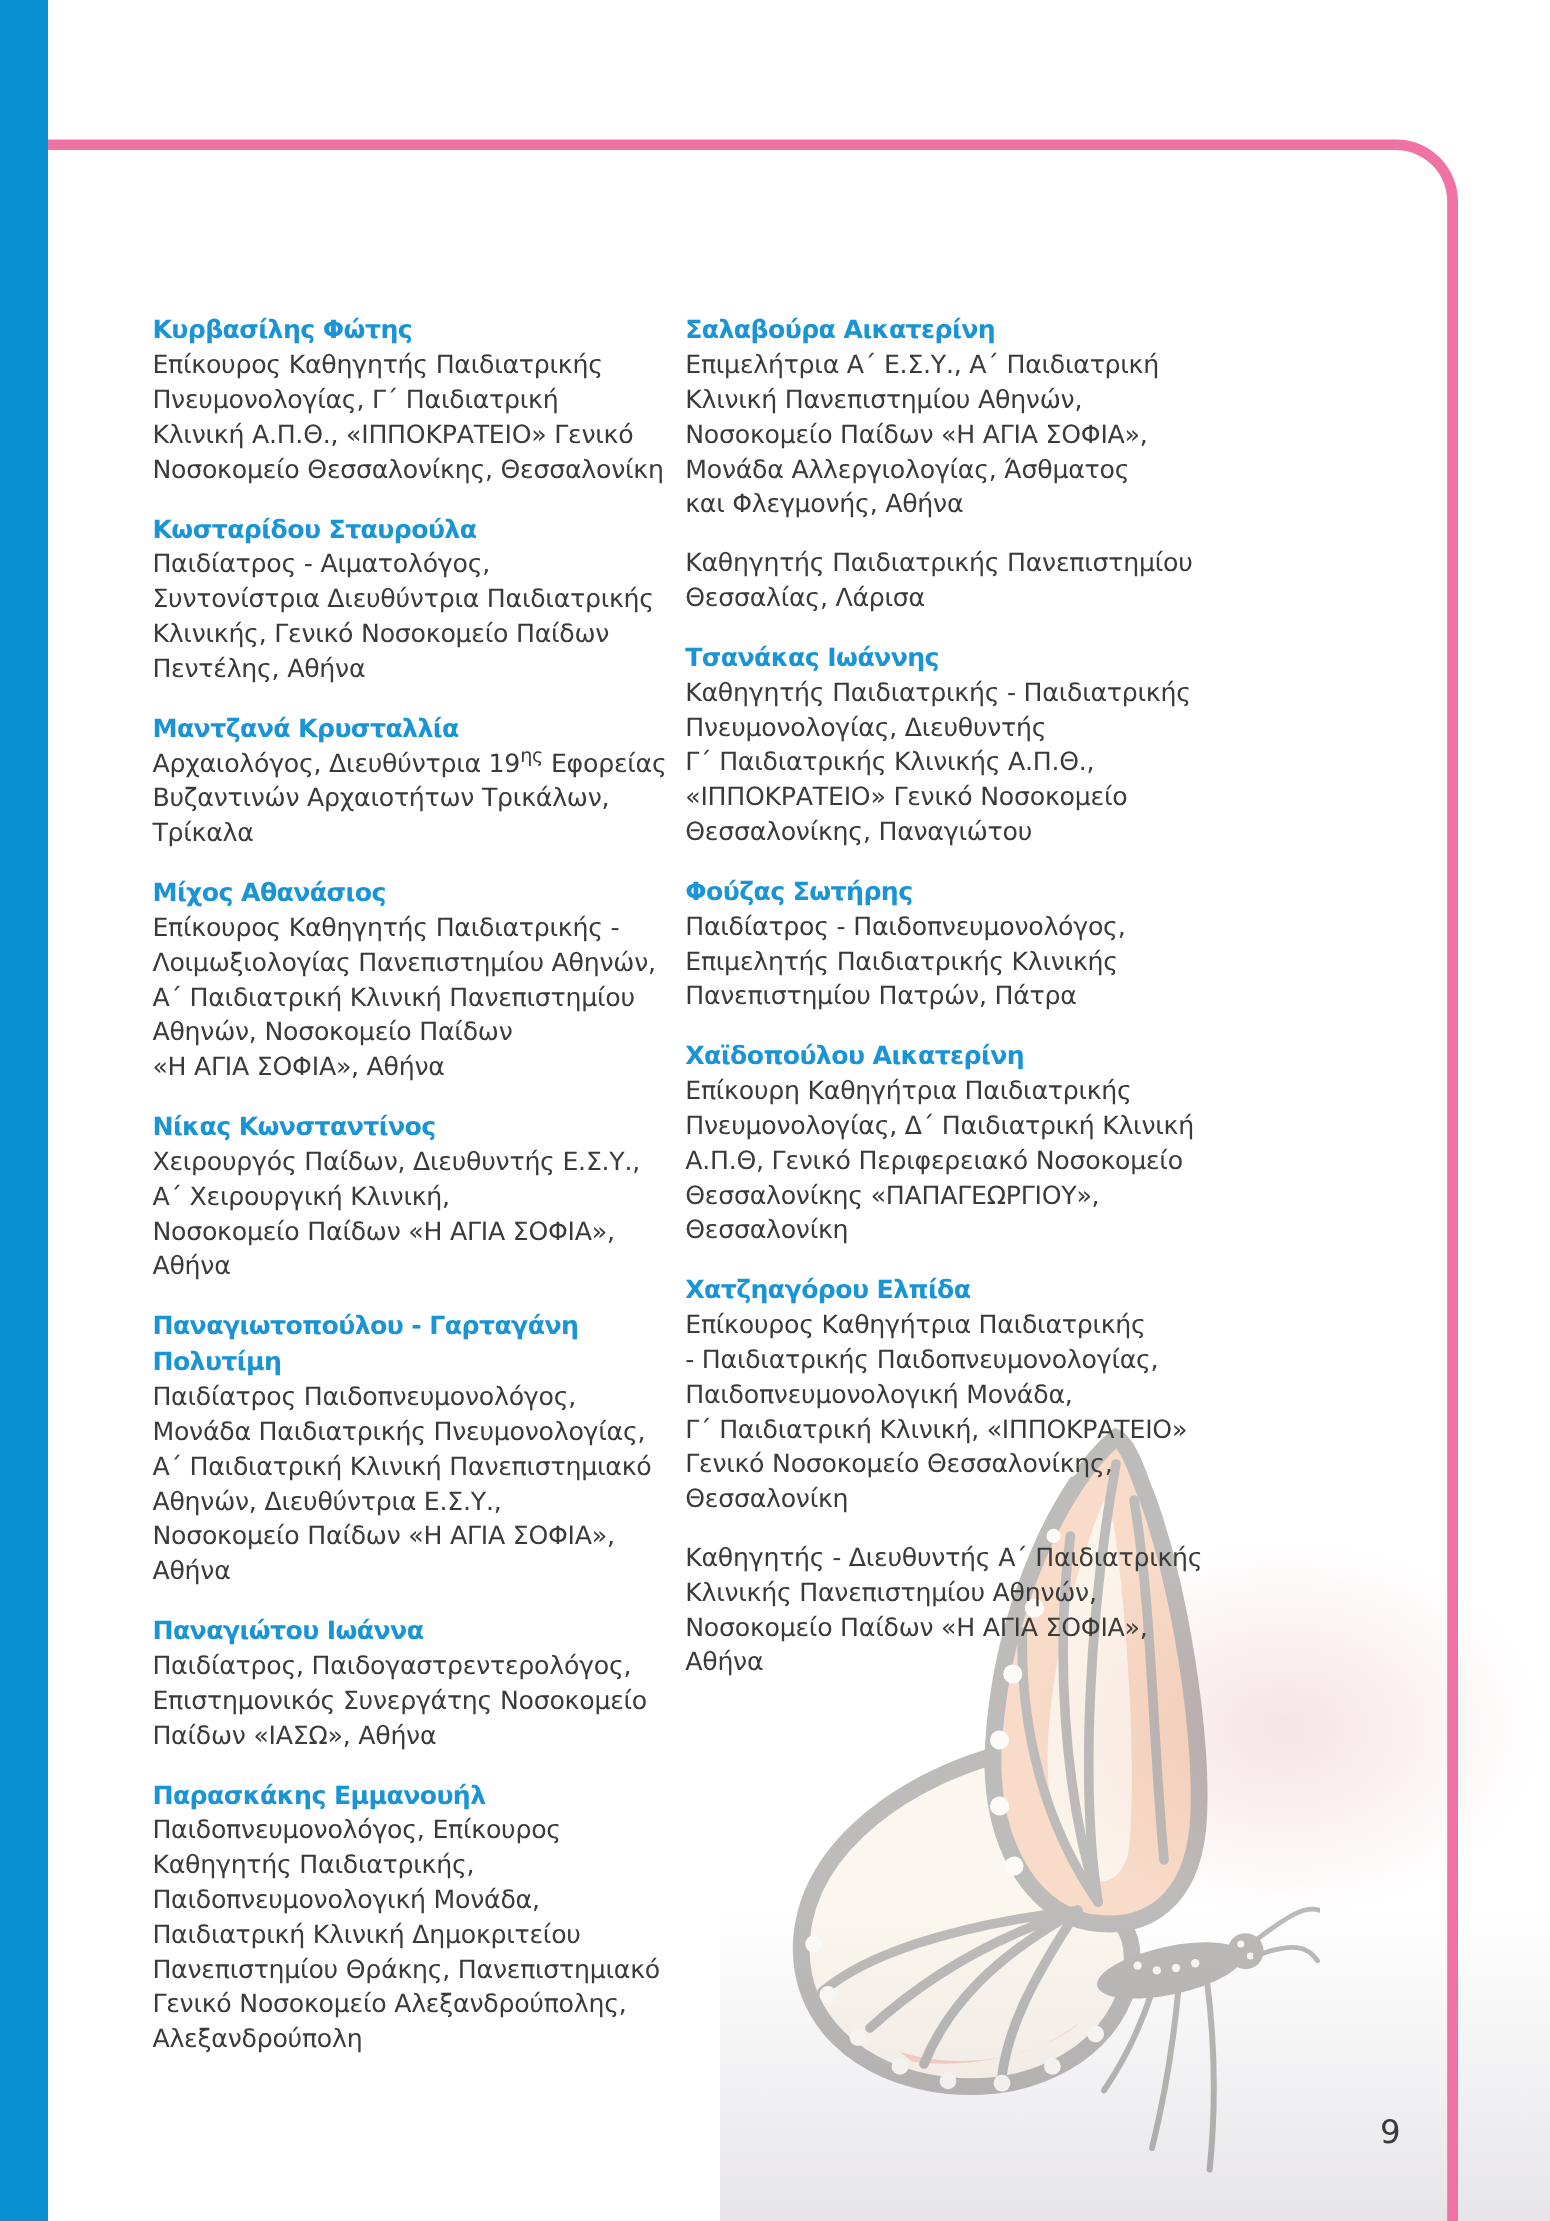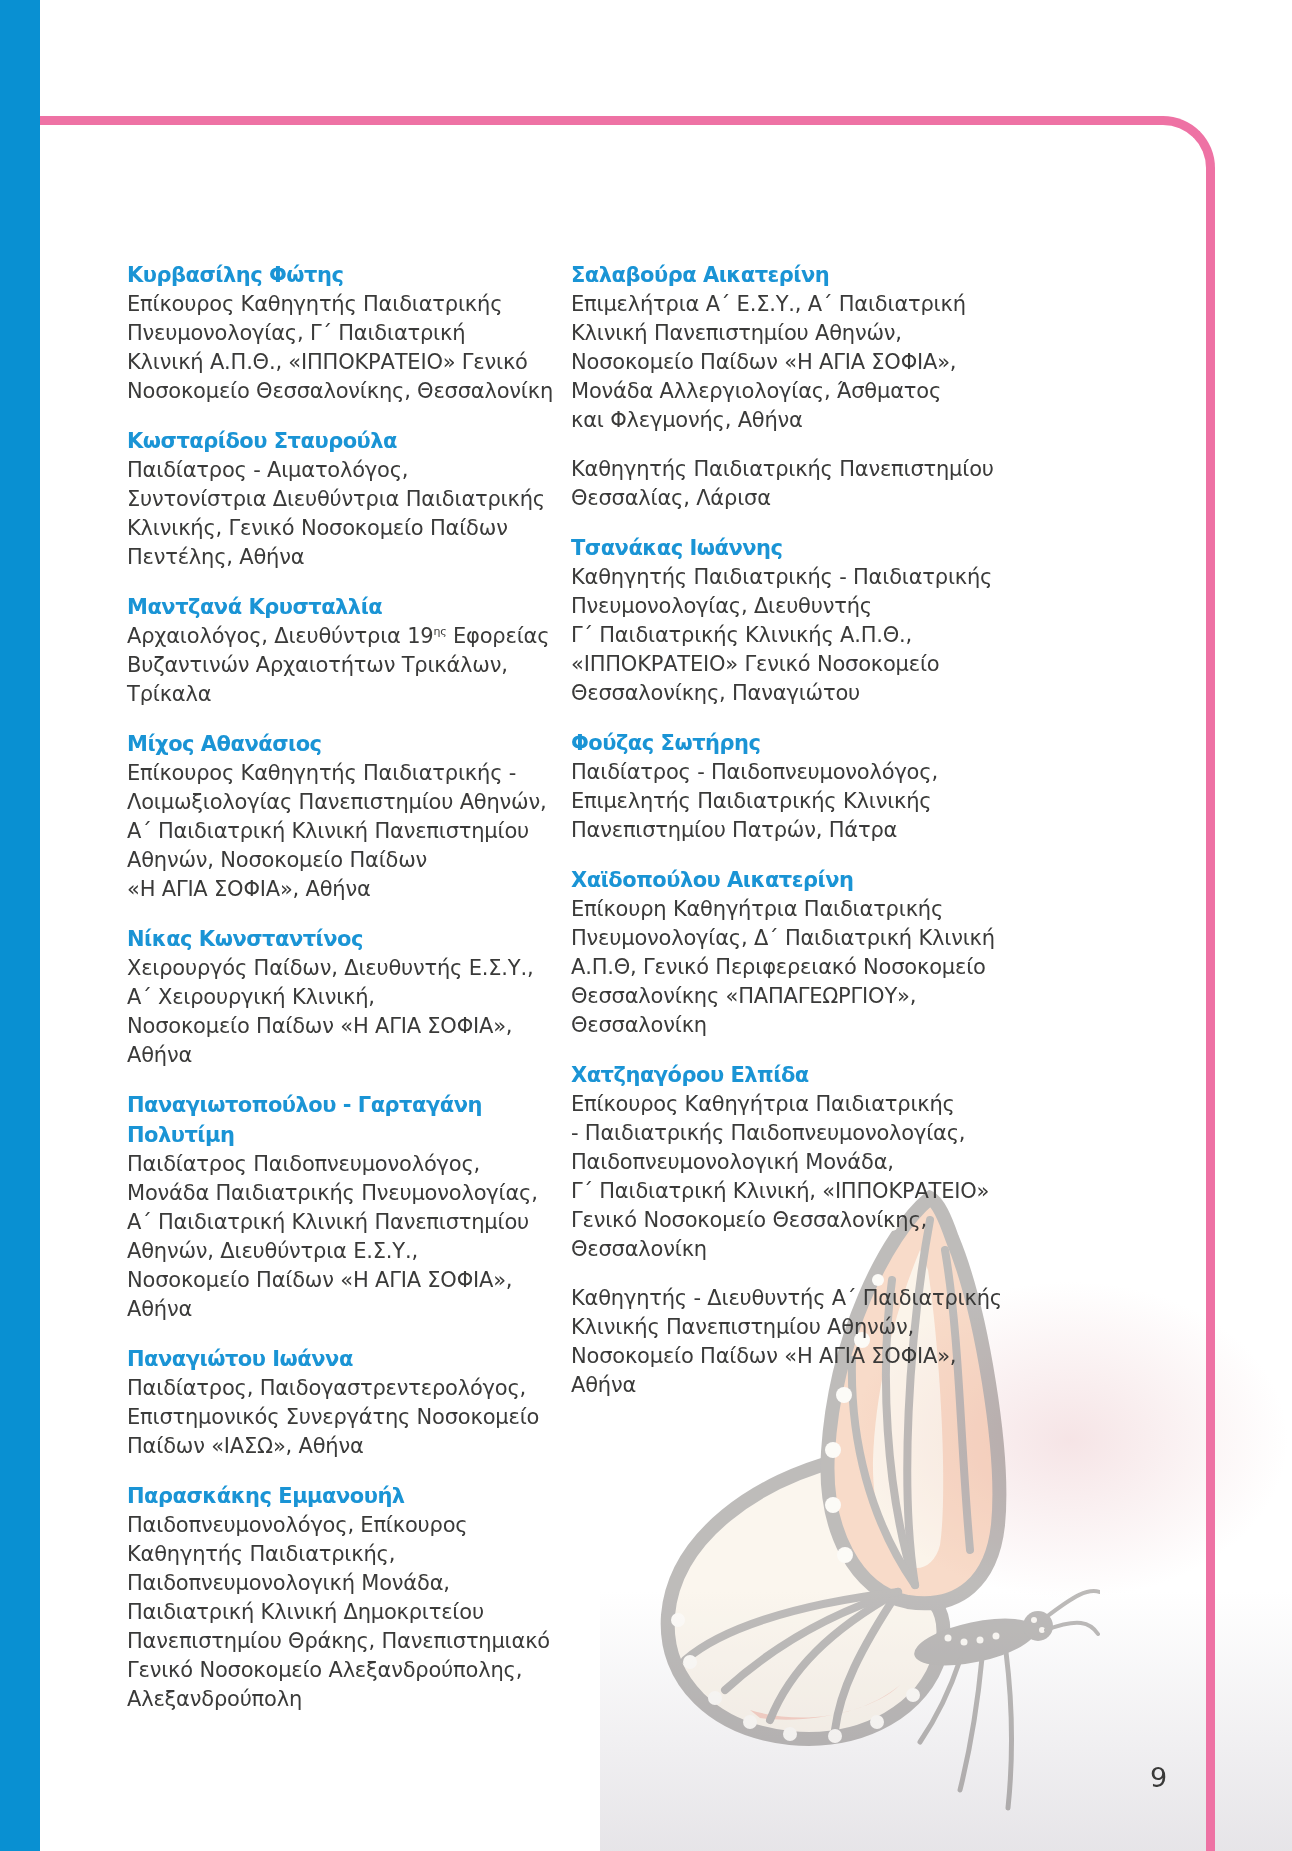--- a/index.html
+++ b/index.html
@@ -35,21 +35,21 @@
     letter-spacing:-0.5px;
     color:var(--heading_blue,#1a94d5);
   }
   .entry-desc{
     margin:0;padding:0;
     font-size:21px;line-height:29px;
     letter-spacing:-0.2px;
     color:var(--body_text,#3a3a39);
     white-space:pre;
   }
-  .entry-desc sup{font-size:11px;line-height:0;vertical-align:super;}
+  .entry-desc sup{font-size:16px;line-height:0;vertical-align:super;}
   .page-number{
     position:absolute;left:1150px;top:1762px;
     font-size:27px;color:var(--body_text,#3a3a39);
     z-index:4;
   }
   .watermark{
     position:absolute;left:600px;top:1150px;width:692px;height:701px;
     z-index:1;overflow:hidden;
   }
   .wm-blob-pink{
@@ -166,21 +166,21 @@
           <h3 class="entry-name">Νίκας Κωνσταντίνος</h3>
           <p class="entry-desc">Χειρουργός Παίδων, Διευθυντής Ε.Σ.Υ.,
 Α´ Χειρουργική Κλινική,
 Νοσοκομείο Παίδων «Η ΑΓΙΑ ΣΟΦΙΑ»,
 Αθήνα</p>
         </div>
         <div class="entry">
           <h3 class="entry-name">Παναγιωτοπούλου - Γαρταγάνη Πολυτίμη</h3>
           <p class="entry-desc">Παιδίατρος Παιδοπνευμονολόγος,
 Μονάδα Παιδιατρικής Πνευμονολογίας,
-Α´ Παιδιατρική Κλινική Πανεπιστημίου
+Α´ Παιδιατρική Κλινική Πανεπιστημιακό
 Αθηνών, Διευθύντρια Ε.Σ.Υ.,
 Νοσοκομείο Παίδων «Η ΑΓΙΑ ΣΟΦΙΑ»,
 Αθήνα</p>
         </div>
         <div class="entry">
           <h3 class="entry-name">Παναγιώτου Ιωάννα</h3>
           <p class="entry-desc">Παιδίατρος, Παιδογαστρεντερολόγος,
 Επιστημονικός Συνεργάτης Νοσοκομείο
 Παίδων «ΙΑΣΩ», Αθήνα</p>
         </div>

